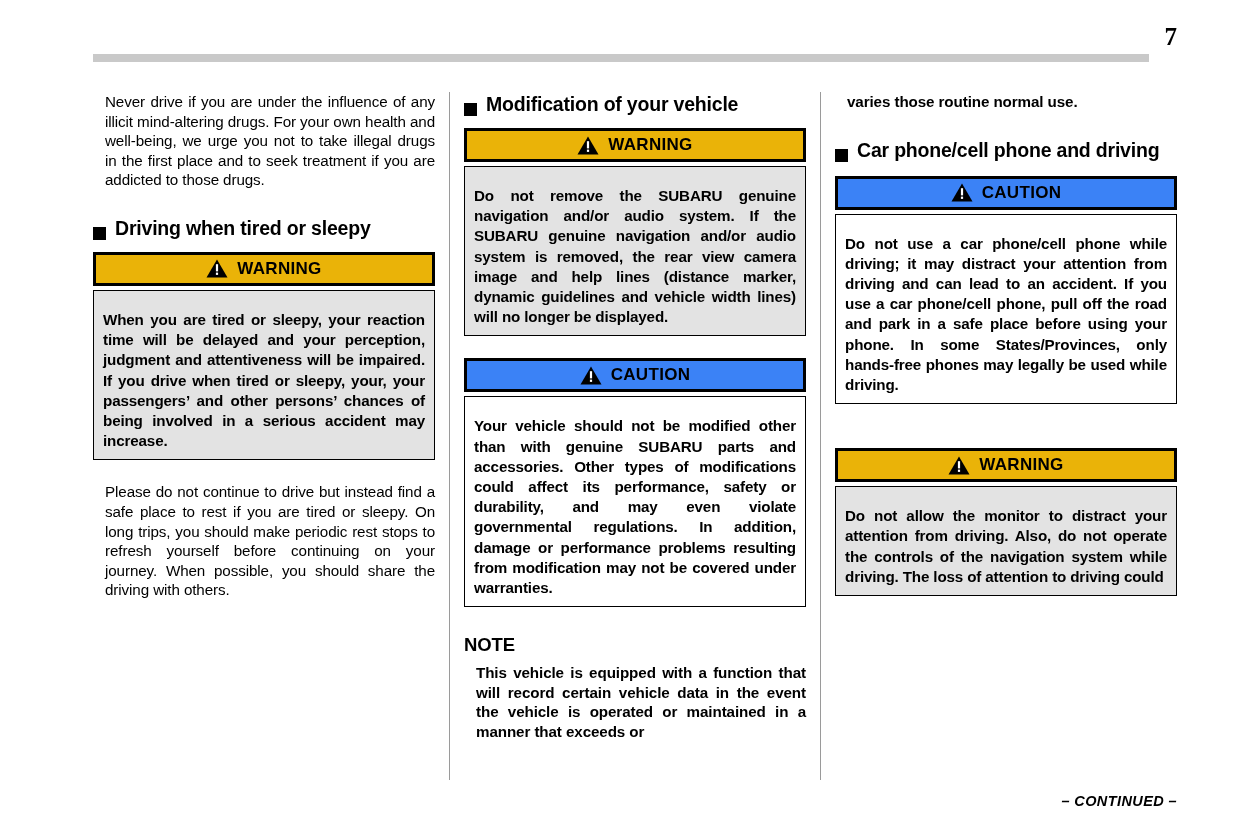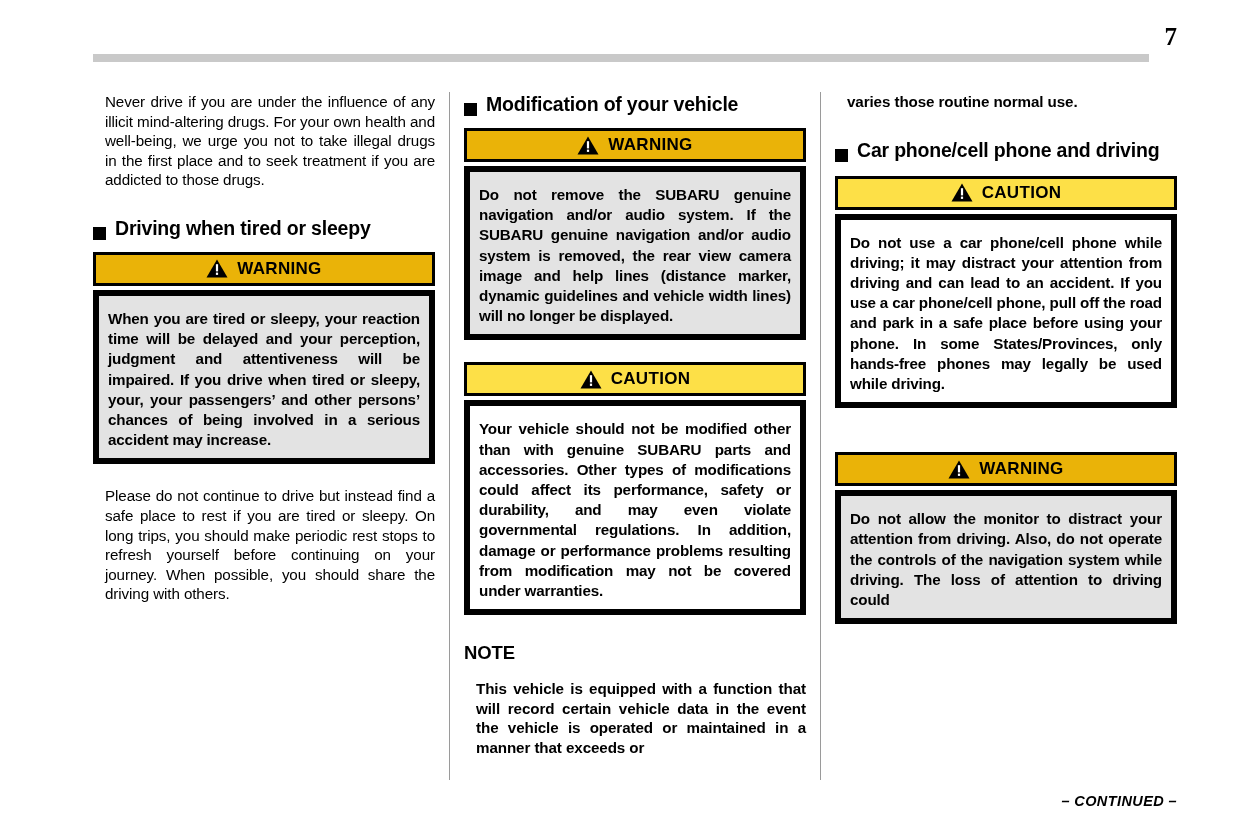--- a/index.html
+++ b/index.html
@@ -114,60 +114,60 @@
   .alert-head {
     border: 3px solid #000;
     height: 24px;
     display: flex;
     align-items: center;
     justify-content: center;
     box-sizing: content-box;
     padding: 2px 0;
   }
   .alert-head.warning { background: #eab308; }
-  .alert-head.caution { background: #fde047; }
+  .alert-head.caution { background: #3b82f6; }
 
   .alert-head .alert-label {
     font-size: 17px;
     font-weight: bold;
     letter-spacing: 0.3px;
     line-height: 20px;
   }
   .tri-icon {
     width: 22px;
     height: 19px;
     margin-right: 9px;
     flex: 0 0 auto;
     display: block;
   }
 
   .alert-body {
-    border: 6px solid #000000;
-    padding: 13px 9px 8px 9px;
+    border: 1px solid #000000;
+    padding: 19px 9px 8px 9px;
     margin-top: 4px;
   }
   .alert-body.warning { background: #e3e3e3; }
   .alert-body.caution { background: #ffffff; }
   .alert-body p {
     margin: 0;
     font-size: 15.2px;
     line-height: 20.2px;
     font-weight: bold;
     text-align: justify;
     text-justify: inter-word;
     letter-spacing: -0.15px;
   }
 
   
   .note-title {
     font-size: 18.5px;
     font-weight: bold;
     line-height: 23px;
     letter-spacing: -0.1px;
-    margin: 0 0 15px 0;
+    margin: 0 0 7px 0;
   }
 
   
   .continued {
     position: absolute;
     right: 64px;
     bottom: 18px;
     font-size: 14.5px;
     font-weight: bold;
     font-style: italic;

